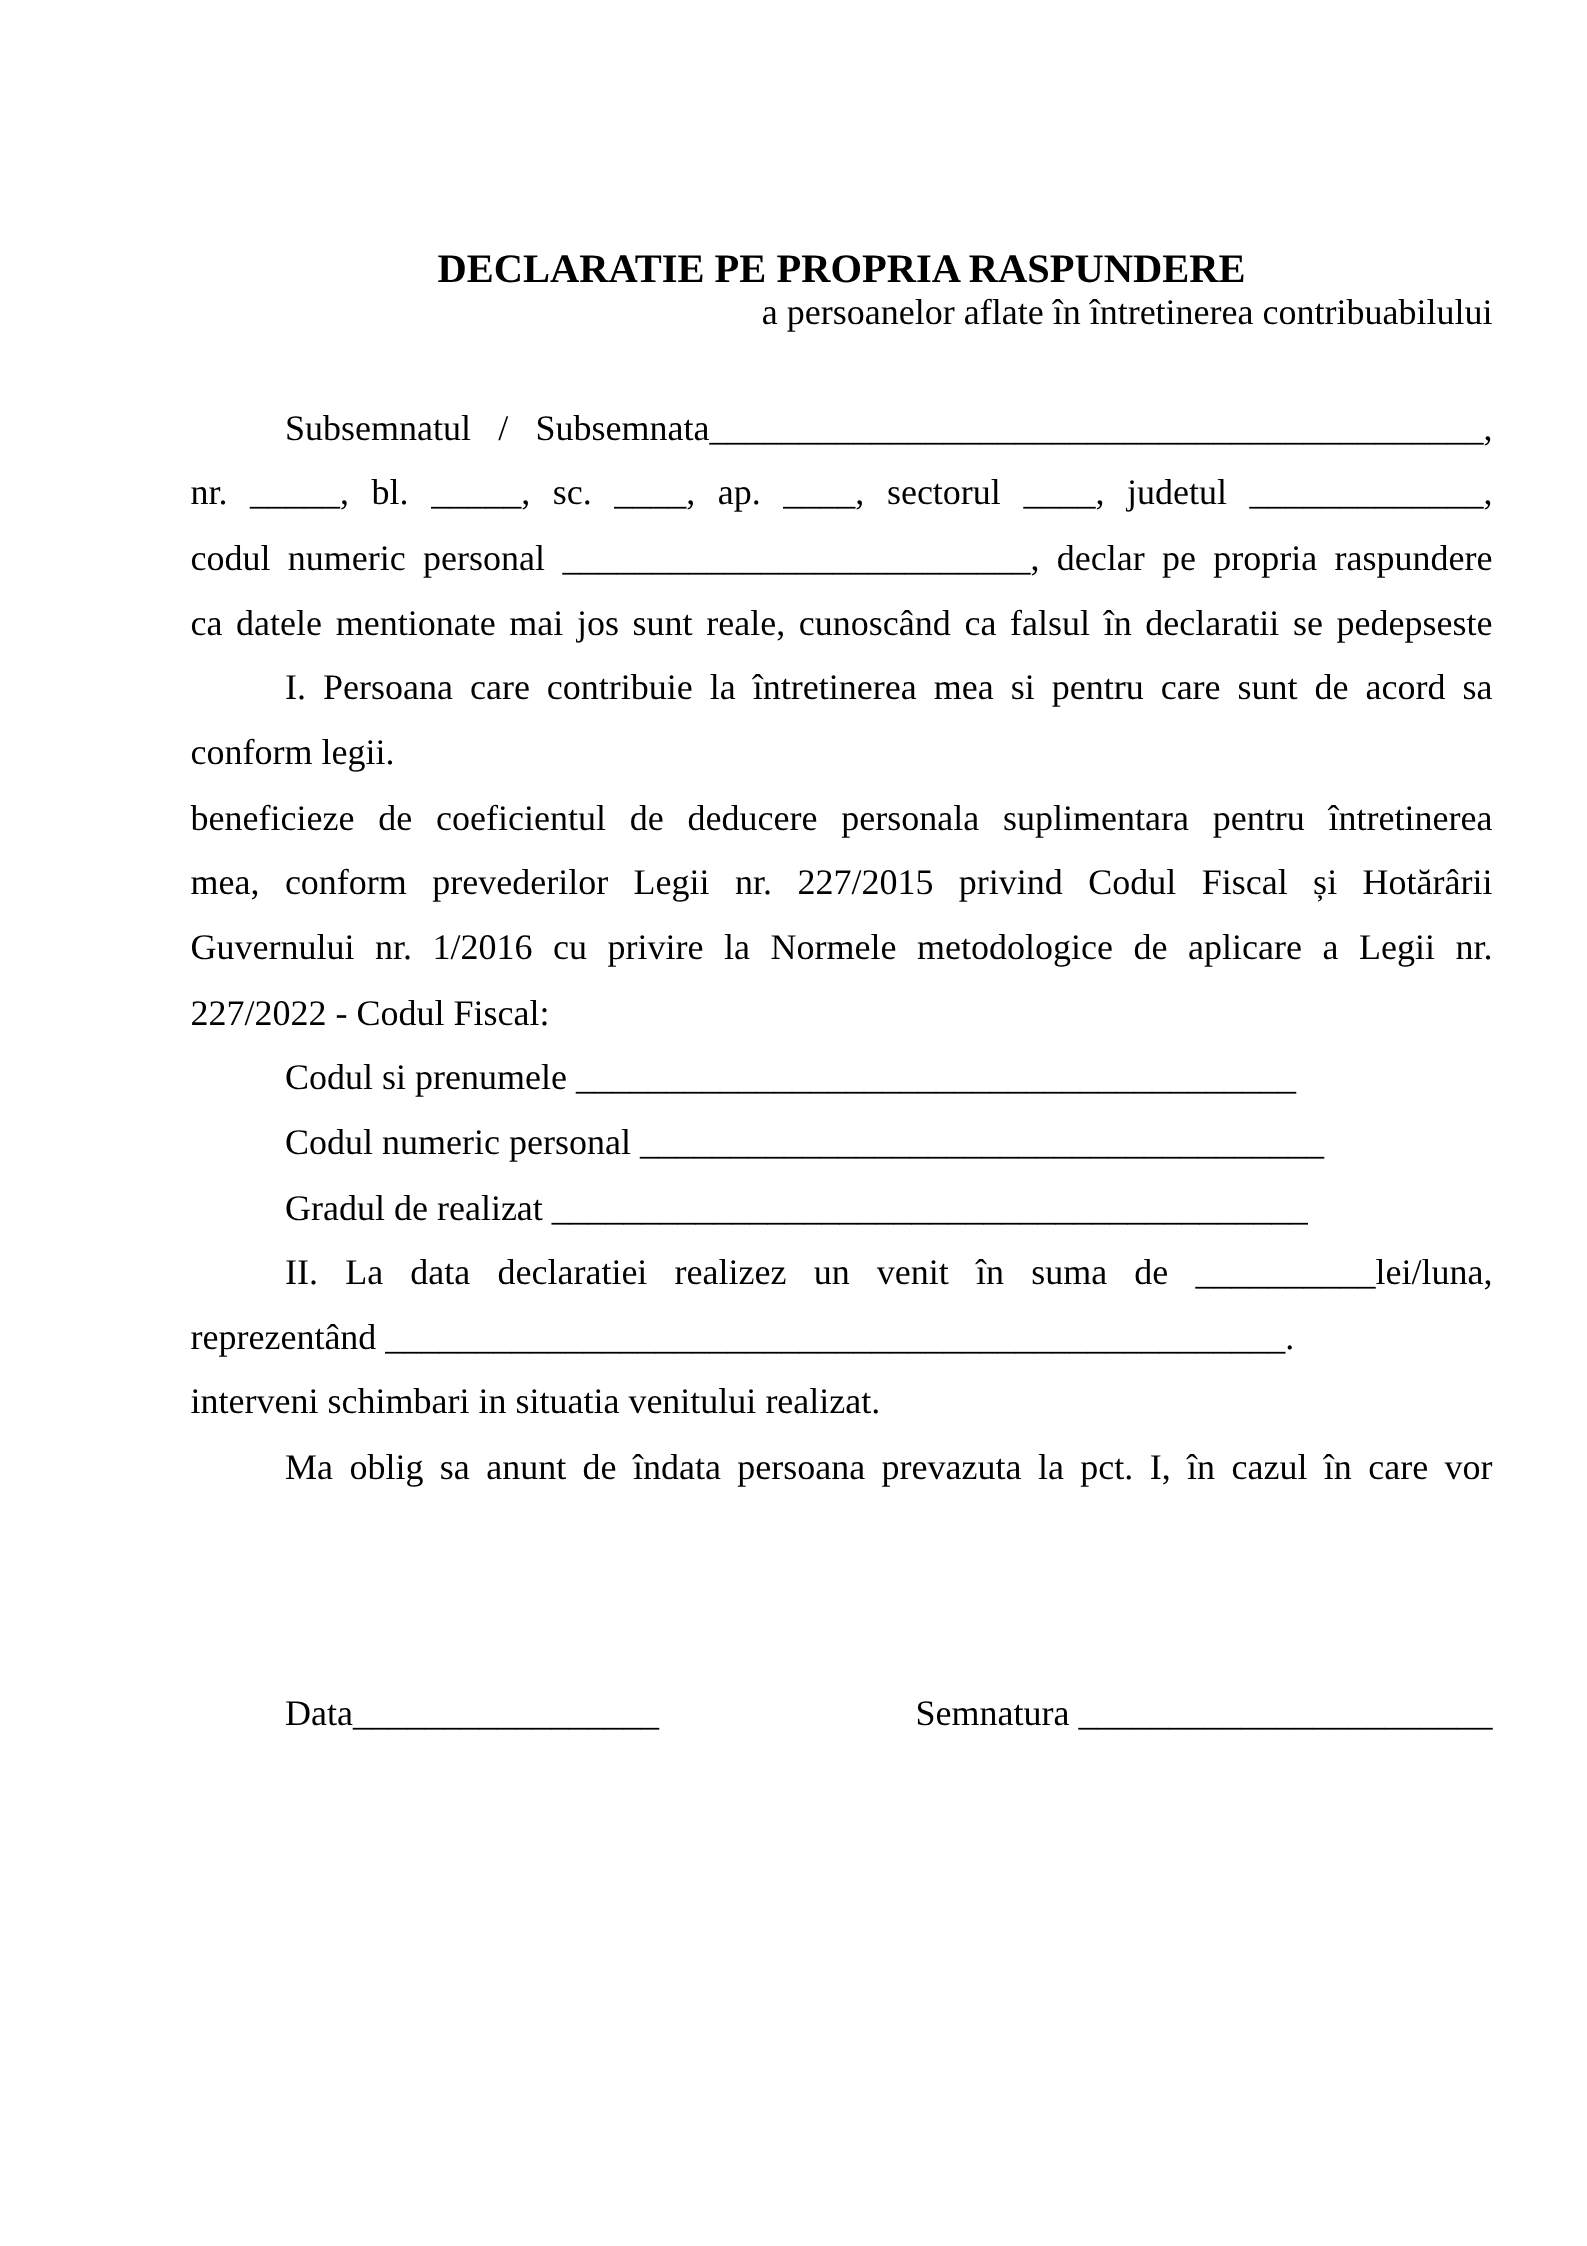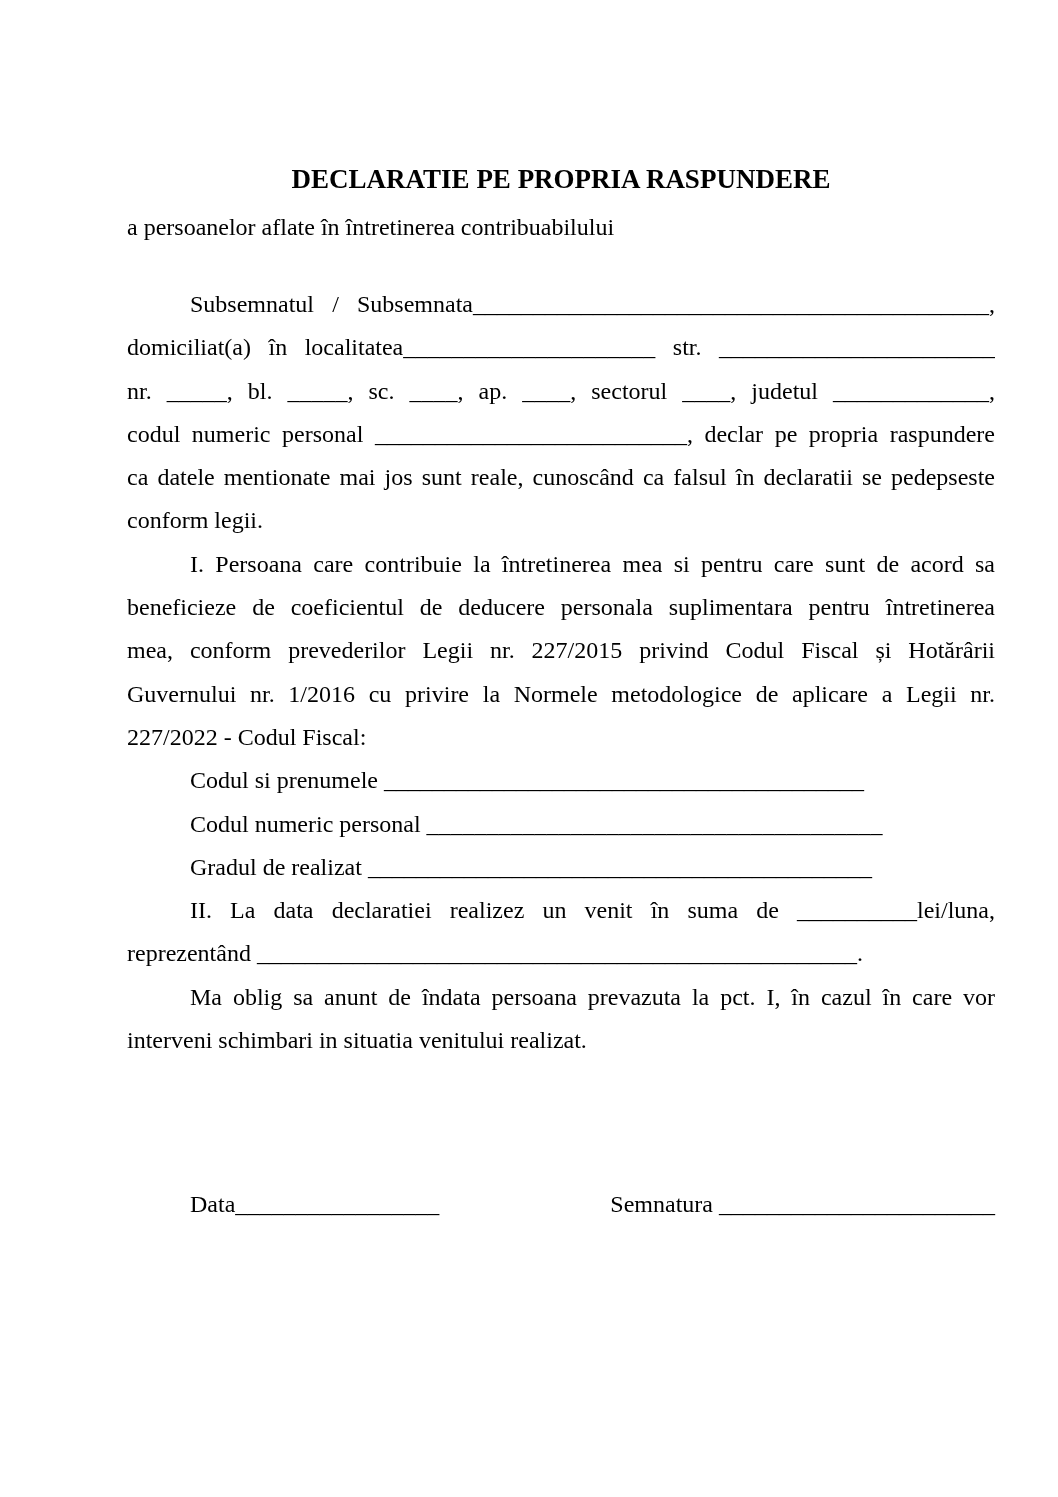--- a/index.html
+++ b/index.html
@@ -21,23 +21,23 @@
   .doc-title {
     font-size: 27px;
     font-weight: 700;
     text-align: center;
     line-height: 30px;
     margin: 0;
   }
   .doc-subtitle {
     font-size: 24px;
     font-weight: 400;
-    text-align: left;
+    text-align: right;
     line-height: 28px;
-    margin: 19px 0 0 0;
+    margin: 1px 0 0 0;
   }
   .content { margin-top: 42px; }
   .line {
     line-height: 43.3px;
     min-height: 43.3px;
     white-space: normal;
     overflow: hidden;
   }
   .just {
     text-align: justify;
@@ -56,37 +56,36 @@
 </head>
 <body>
 
 <div class="page">
 
   <div class="doc-title">DECLARATIE PE PROPRIA RASPUNDERE</div>
   <div class="doc-subtitle">a persoanelor aflate în întretinerea contribuabilului</div>
 
   <div class="content">
     <div class="line just indent">Subsemnatul / Subsemnata___________________________________________,</div>
-    <div class="line just">domiciliat(a) în localitatea_____________________ str. _______________________</div>
     <div class="line just">nr. _____, bl. _____, sc. ____, ap. ____, sectorul ____, judetul _____________,</div>
     <div class="line just">codul numeric personal __________________________, declar pe propria raspundere</div>
     <div class="line just">ca datele mentionate mai jos sunt reale, cunoscând ca falsul în declaratii se pedepseste</div>
+    <div class="line just indent">I. Persoana care contribuie la întretinerea mea si pentru care sunt de acord sa</div>
     <div class="line">conform legii.</div>
-    <div class="line just indent">I. Persoana care contribuie la întretinerea mea si pentru care sunt de acord sa</div>
     <div class="line just">beneficieze de coeficientul de deducere personala suplimentara pentru întretinerea</div>
     <div class="line just">mea, conform prevederilor Legii nr. 227/2015 privind Codul Fiscal și Hotărârii</div>
     <div class="line just">Guvernului nr. 1/2016 cu privire la Normele metodologice de aplicare a Legii nr.</div>
     <div class="line">227/2022 - Codul Fiscal:</div>
     <div class="line indent">Codul si prenumele ________________________________________</div>
     <div class="line indent">Codul numeric personal ______________________________________</div>
     <div class="line indent">Gradul de realizat __________________________________________</div>
     <div class="line just indent">II. La data declaratiei realizez un venit în suma de __________lei/luna,</div>
     <div class="line">reprezentând __________________________________________________.</div>
+    <div class="line">interveni schimbari in situatia venitului realizat.</div>
     <div class="line just indent">Ma oblig sa anunt de îndata persoana prevazuta la pct. I, în cazul în care vor</div>
-    <div class="line">interveni schimbari in situatia venitului realizat.</div>
   </div>
 
   <div class="footer">
     <span>Data_________________</span>
     <span>Semnatura _______________________</span>
   </div>
 
 </div>
 
 </body></html>

